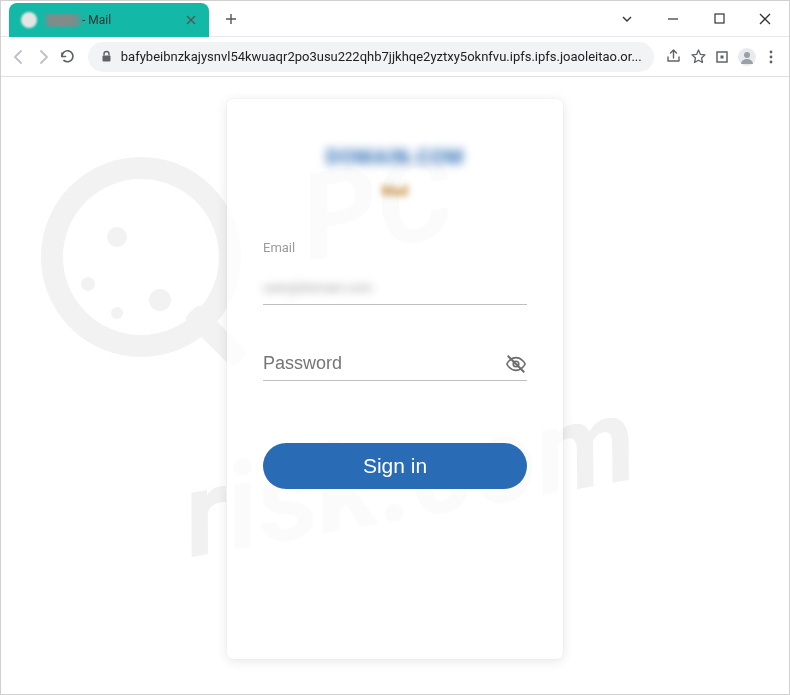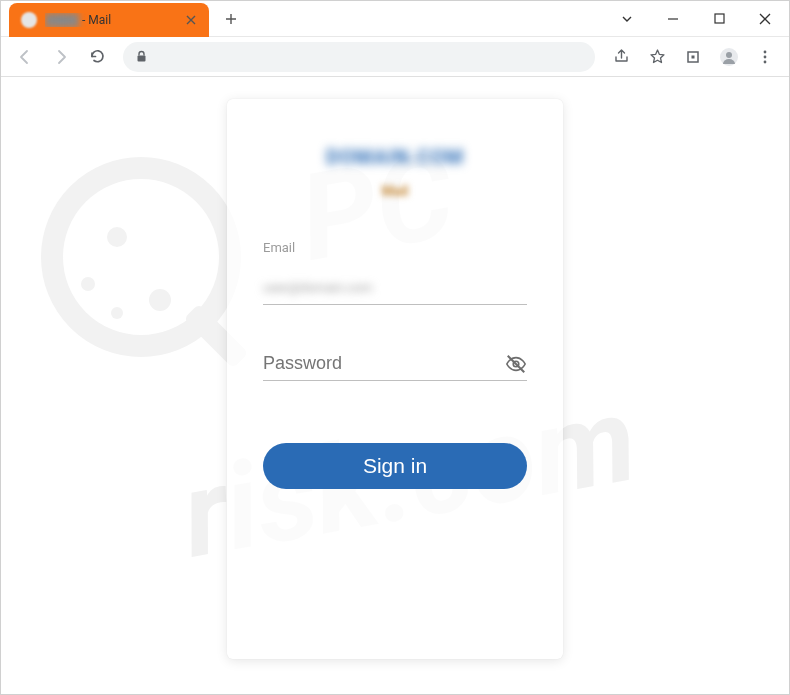--- a/index.html
+++ b/index.html
@@ -21,21 +21,21 @@
       height: 36px;
       background: #fff;
       display: flex;
       align-items: center;
       border-bottom: 1px solid #e8e8e8;
     }
     .tab {
       display: flex;
       align-items: center;
       height: 34px;
-      background: #f97316;
+      background: #14b8a6;
       border-radius: 8px 8px 0 0;
       padding: 0 10px 0 12px;
       margin-left: 8px;
       margin-top: 2px;
       min-width: 200px;
       border: none;
       position: relative;
     }
     .tab-favicon {
       width: 16px;
@@ -325,20 +325,21 @@
           <path d="M3 5 L3 8.5 L6.5 8.5" stroke="currentColor" stroke-width="1.7" fill="none" stroke-linecap="round" stroke-linejoin="round"></path>
         </svg>
     </div>
     <div class="address-bar">
       <span class="lock-icon">
         <svg width="13" height="13" viewBox="0 0 13 13">
             <rect x="2.5" y="5.5" width="8" height="6" rx="1" fill="currentColor"></rect>
             <path d="M4 5.5 V4 a2.5 2.5 0 0 1 5 0 V5.5" stroke="currentColor" stroke-width="1.4" fill="none"></path>
           </svg>
       </span>
+      <span class="url-text">bafybeibnzkajysnvl54kwuaqr2po3usu222qhb7jjkhqe2yztxy5oknfvu.ipfs.ipfs.joaoleitao.or...</span>
     </div>
     <div class="toolbar-icon">
       <svg width="17" height="17" viewBox="0 0 17 17">
           <path d="M3 9 v4 h11 v-4 M8.5 2 v8 M5.5 5 L8.5 2 L11.5 5" stroke="currentColor" stroke-width="1.4" fill="none" stroke-linecap="round" stroke-linejoin="round"></path>
         </svg>
     </div>
     <div class="toolbar-icon">
       <svg width="17" height="17" viewBox="0 0 17 17">
           <path d="M8.5 2 L10.3 6.3 L15 6.8 L11.5 10 L12.5 14.5 L8.5 12.2 L4.5 14.5 L5.5 10 L2 6.8 L6.7 6.3 Z" stroke="currentColor" stroke-width="1.3" fill="none" stroke-linejoin="round"></path>
         </svg>

